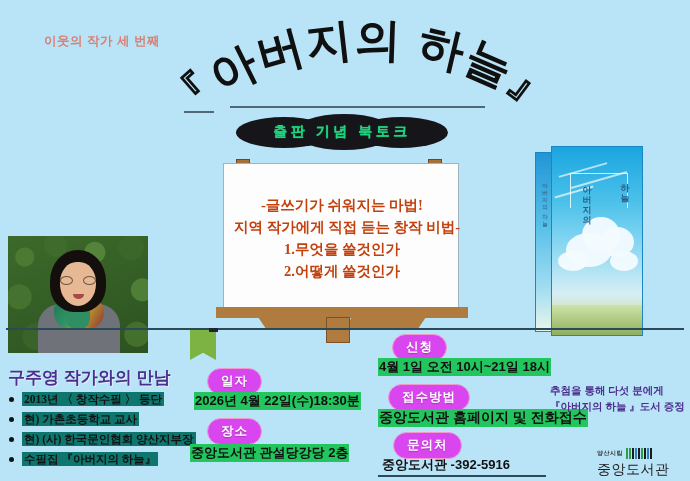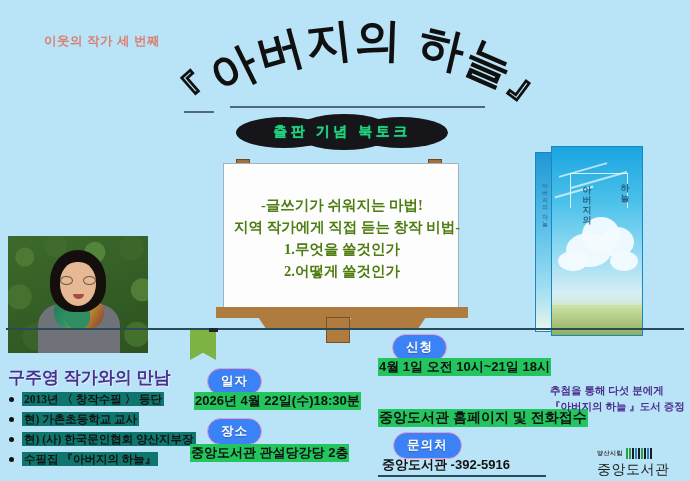--- a/index.html
+++ b/index.html
@@ -54,21 +54,21 @@
   .clip{position:absolute;width:14px;height:8px;background:#a5703a;border:1px solid #6d4720;box-sizing:border-box;}
   .clip.l{left:20px;top:4px;}
   .clip.r{left:212px;top:4px;}
   .tray{position:absolute;left:0;top:152px;width:252px;height:11px;background:#b07b3f;}
   .leg{position:absolute;background:#b07b3f;}
   .leg.lft{left:42px;top:162px;width:74px;height:11px;transform:skewX(34deg);transform-origin:top left;}
   .leg.rgt{left:136px;top:162px;width:74px;height:11px;transform:skewX(-34deg);transform-origin:top right;}
   .leg.mid{left:110px;top:162px;width:24px;height:26px;background:#b07b3f;border:1px solid #7a5227;box-sizing:border-box;}
   .board-text{
     position:absolute;left:10px;top:30px;width:216px;
-    text-align:center;color:#4d7c0f;
+    text-align:center;color:#c2410c;
     font-family:"Liberation Serif","DejaVu Serif",serif;
     font-size:14.5px;line-height:22px;font-weight:700;
   }
   .board-text div{white-space:nowrap;}
 
   
   .book{position:absolute;left:535px;top:146px;width:110px;height:190px;}
   .book-spine{
     position:absolute;left:0;top:6px;width:18px;height:180px;
     background:linear-gradient(180deg,#2196d6 0%,#56bfe8 40%,#9fdcf2 75%,#e8f6ea 100%);
@@ -166,21 +166,21 @@
   .bookmark{
     position:absolute;left:190px;top:330px;width:26px;height:30px;
     background:#7cb342;
     clip-path:polygon(0 0,100% 0,100% 100%,50% 76%,0 100%);
   }
   .bookmark-cap{position:absolute;left:209px;top:328px;width:9px;height:4px;background:#223;}
 
   
   .pill{
     position:absolute;display:inline-flex;align-items:center;justify-content:center;
-    background:#3b82f6;border:1.5px solid #f09ad0;border-radius:14px;
+    background:#d946ef;border:1.5px solid #f09ad0;border-radius:14px;
     color:#fff;font-weight:900;font-size:12.5px;letter-spacing:1px;
     height:27px;padding:0 13px;box-sizing:border-box;white-space:nowrap;
     text-shadow:0 1px 1px rgba(0,0,0,.25);
   }
   .val{
     position:absolute;font-size:13px;font-weight:700;color:#111;white-space:nowrap;
     background:#22c55e;padding:0 1px;
   }
   .val.plain{background:transparent;}
 
@@ -305,20 +305,21 @@
   <div class="bookmark"></div>
   <div class="bookmark-cap"></div>
 
   <div class="pill p-date">일자</div>
   <div class="val v-date">2026년 4월 22일(수)18:30분</div>
   <div class="pill p-place">장소</div>
   <div class="val v-place">중앙도서관 관설당강당 2층</div>
 
   <div class="pill p-apply">신청</div>
   <div class="val v-apply">4월 1일 오전 10시~21일 18시</div>
+  <div class="pill p-method">접수방법</div>
   <div class="val v-method">중앙도서관 홈페이지 및 전화접수</div>
   <div class="pill p-contact">문의처</div>
   <div class="val v-contact plain">중앙도서관 -392-5916</div>
   <div class="contact-underline"></div>
 
   <div class="note">
     <div>추첨을 통해  다섯 분에게</div>
     <div>『아버지의 하늘 』도서 증정</div>
   </div>
 

